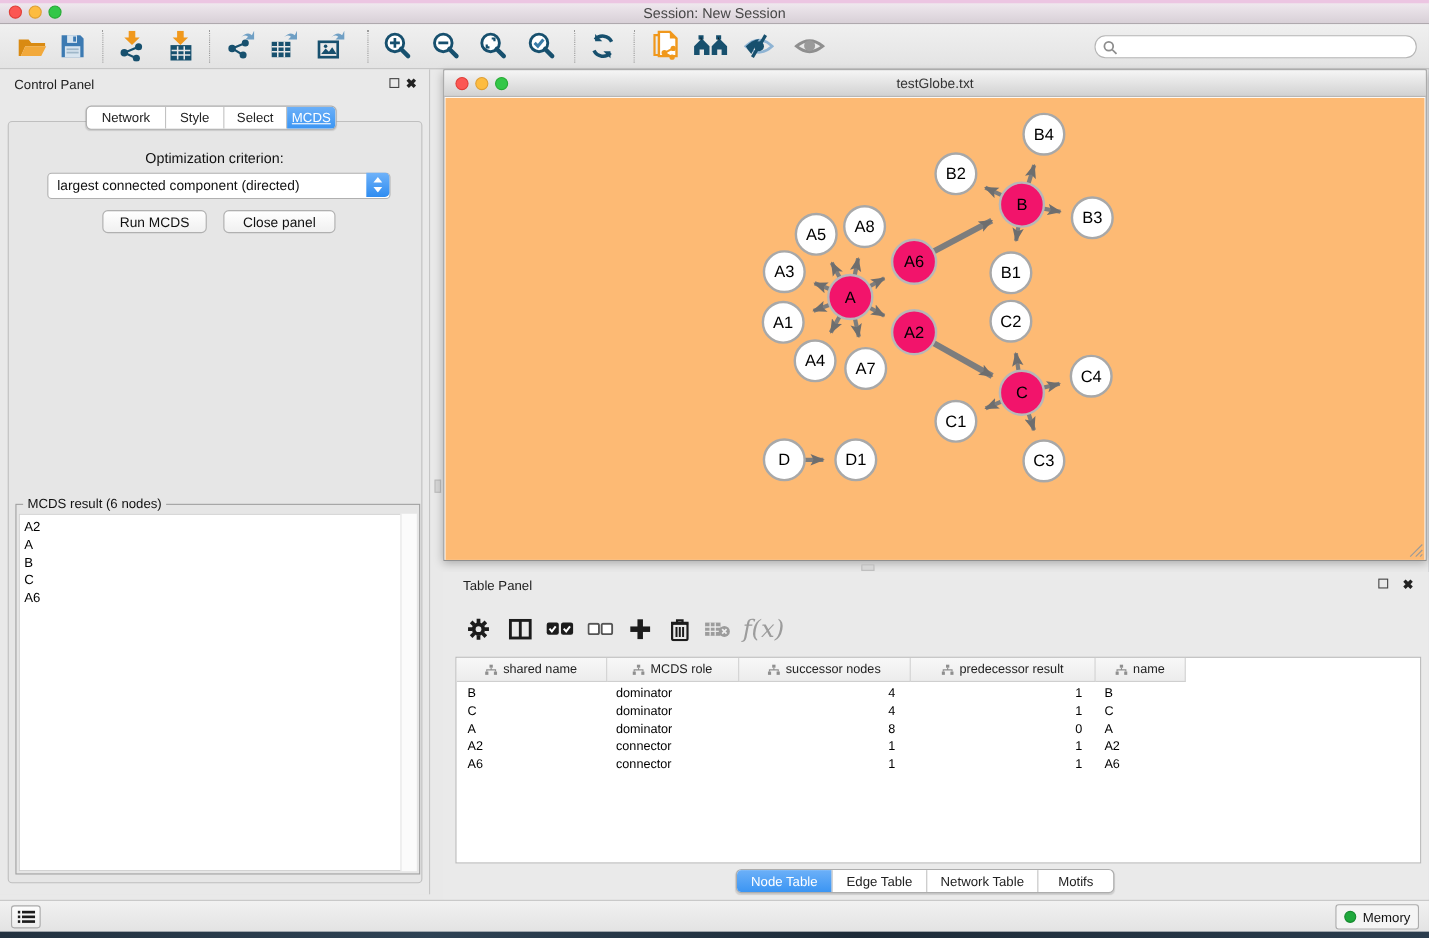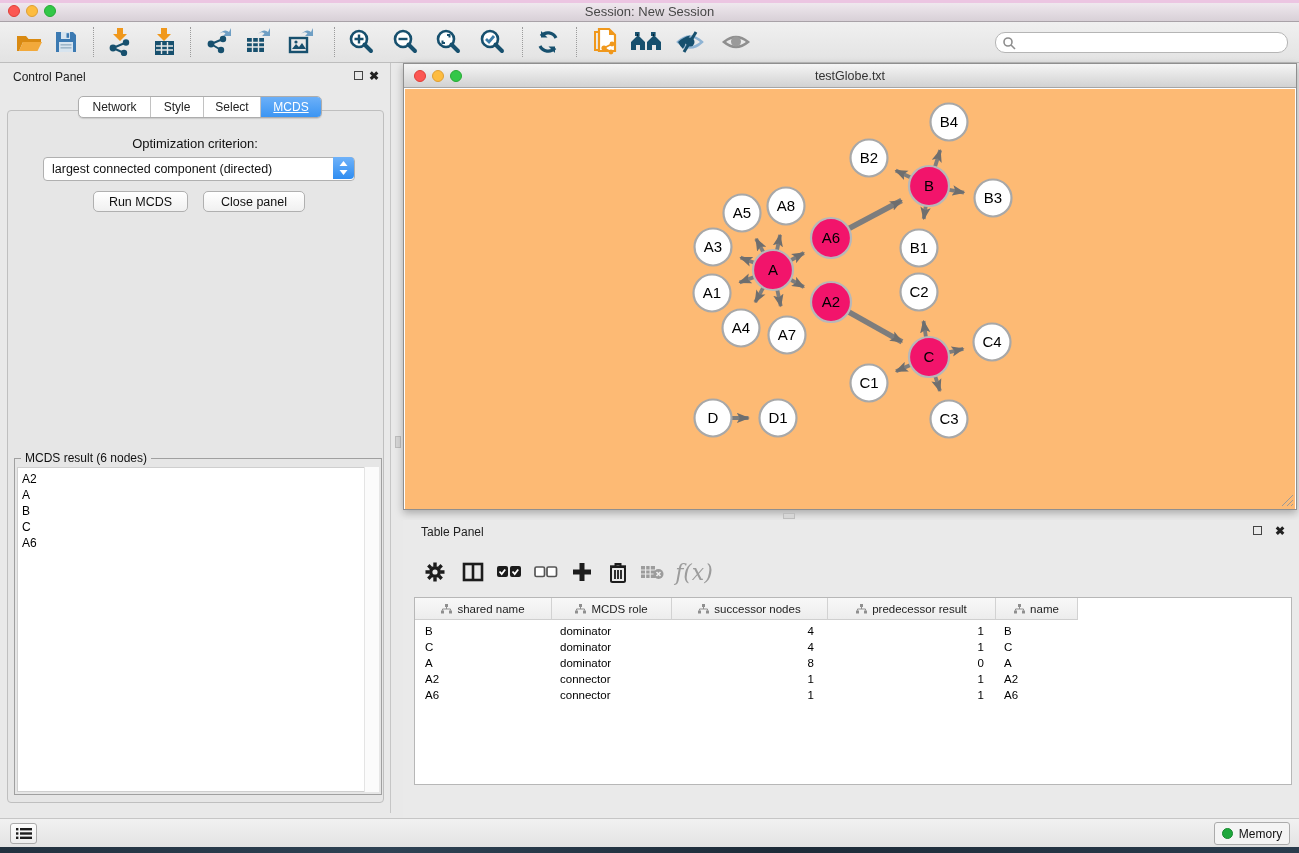--- a/index.html
+++ b/index.html
@@ -257,21 +257,21 @@
     <div class="panel-head">
       <div class="lbl">Control Panel</div>
       <div class="mini-float" style="right:27px"></div>
       <div class="mini-close" style="right:11px">✖</div>
     </div>
     <div class="cp-body"></div>
     <div class="seg" id="control-tabs" style="left:78px; top:33px;">
         <div class="t" style="width: 72px;">Network</div>
         <div class="t" style="width: 53px;">Style</div>
         <div class="t" style="width: 57px;">Select</div>
-        <div class="t active" style="width: 60px; text-decoration: underline;">MCDS</div>
+        <div class="t active" style="width: 44px; text-decoration: underline;">MCDS</div>
       </div>
     <div class="opt-label">Optimization criterion:</div>
     <div class="dropdown">
       <span>largest connected component (directed)</span>
       <div class="dd-step">
         <svg width="9" height="14" viewBox="0 0 9 14">
           <path d="M4.5 0 L8.5 5 H0.5 z" fill="#fff"></path>
           <path d="M4.5 14 L8.5 9 H0.5 z" fill="#fff"></path>
         </svg>
       </div>
@@ -523,20 +523,28 @@
           </div>
           <div class="trow">
             <div class="td" style="width: 137px; text-align: left; padding-left: 10px;">A6</div>
             <div class="td" style="width: 120px; text-align: left; padding-left: 8px;">connector</div>
             <div class="td" style="width: 156px; text-align: right; padding-right: 14px;">1</div>
             <div class="td" style="width: 168px; text-align: right; padding-right: 12px;">1</div>
             <div class="td" style="width: 82px; text-align: left; padding-left: 8px;">A6</div>
           </div>
         </div>
     </div>
+    <div class="table-tabs-wrap">
+      <div class="seg" id="table-tabs" style="position:relative;">
+          <div class="t active" style="width: 87px;">Node Table</div>
+          <div class="t" style="width: 86px;">Edge Table</div>
+          <div class="t" style="width: 101px;">Network Table</div>
+          <div class="t" style="width: 68px;">Motifs</div>
+        </div>
+    </div>
   </div>
 
   <div class="status-bar">
     <div class="list-btn">
       <svg width="16" height="13" viewBox="0 0 16 13">
         <rect x="0" y="1" width="2.4" height="2.4" fill="#1c1c1c"></rect>
           <rect x="4" y="1" width="12" height="2.4" fill="#1c1c1c"></rect>
         <rect x="0" y="5.3" width="2.4" height="2.4" fill="#1c1c1c"></rect>
           <rect x="4" y="5.3" width="12" height="2.4" fill="#1c1c1c"></rect>
         <rect x="0" y="9.6" width="2.4" height="2.4" fill="#1c1c1c"></rect>

